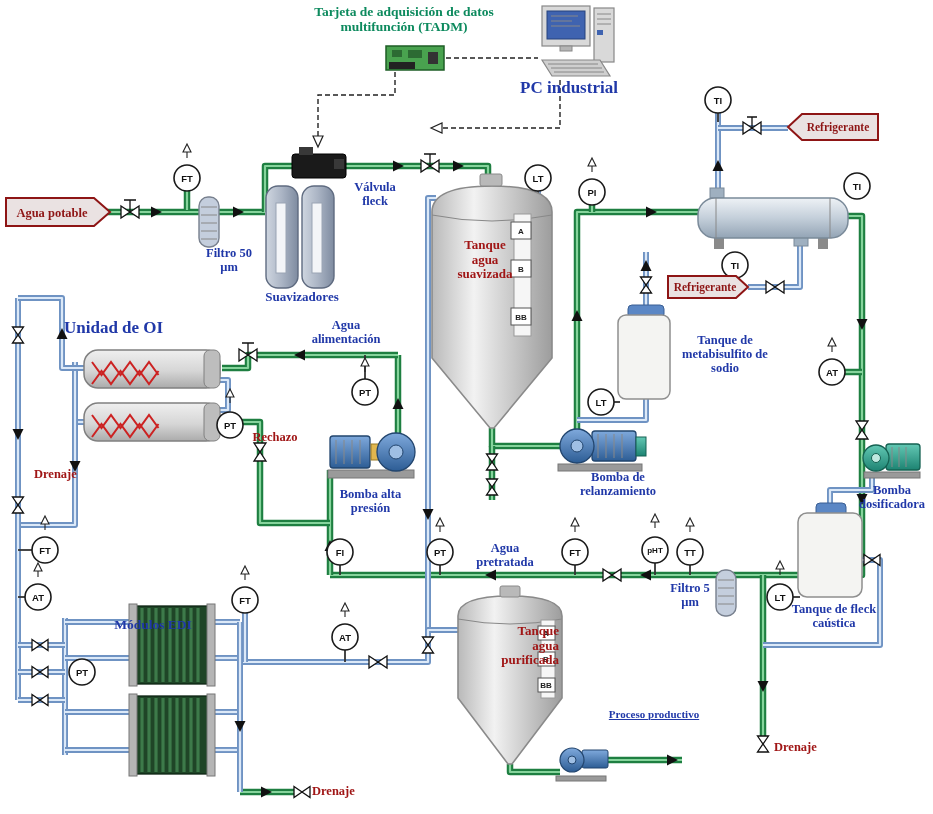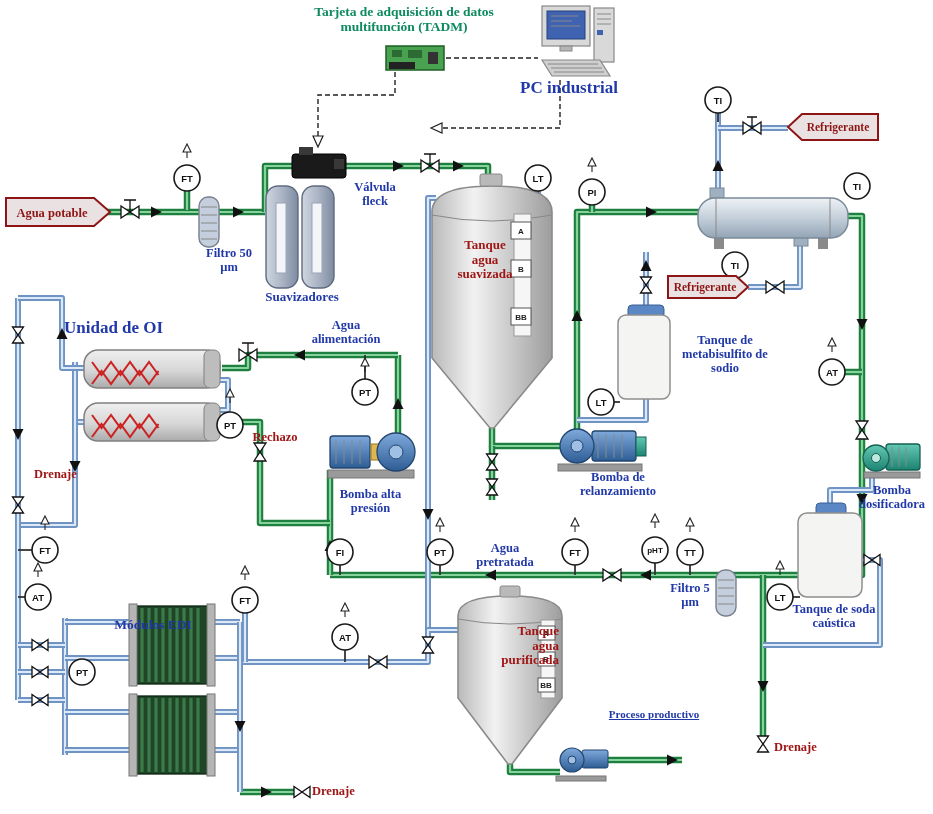--- a/index.html
+++ b/index.html
@@ -603,21 +603,21 @@
 
 <div class="lbl green" style="left:298px;top:4px;width:212px;font-size:13.5px;">Tarjeta de adquisición de datos multifunción (TADM)</div>
 <div class="lbl blue" style="left:490px;top:78px;width:158px;font-size:17px;">PC industrial</div>
 <div class="lbl blue" style="left:203px;top:246px;width:52px;font-size:12.5px;">Filtro 50 µm</div>
 <div class="lbl blue" style="left:344px;top:180px;width:62px;font-size:12.5px;">Válvula fleck</div>
 <div class="lbl blue" style="left:246px;top:290px;width:112px;font-size:13px;">Suavizadores</div>
 <div class="lbl red" style="left:452px;top:238px;width:66px;font-size:13px;">Tanque agua suavizada</div>
 <div class="lbl blue" style="left:674px;top:333px;width:102px;font-size:12.5px;">Tanque de metabisulfito de sodio</div>
 <div class="lbl blue" style="left:558px;top:470px;width:120px;font-size:12.5px;">Bomba de relanzamiento</div>
 <div class="lbl blue" style="left:853px;top:483px;width:78px;font-size:12.5px;">Bomba dosificadora</div>
-<div class="lbl blue" style="left:786px;top:602px;width:96px;font-size:12.5px;">Tanque de soda caústica</div>
+<div class="lbl blue" style="left:786px;top:602px;width:96px;font-size:12.5px;">Tanque de fleck caústica</div>
 <div class="lbl blue left" style="left:64px;top:318px;width:150px;font-size:17px;">Unidad de OI</div>
 <div class="lbl blue" style="left:300px;top:318px;width:92px;font-size:12.5px;">Agua alimentación</div>
 <div class="lbl red" style="left:243px;top:430px;width:64px;font-size:12.5px;">Rechazo</div>
 <div class="lbl red left" style="left:34px;top:467px;width:80px;font-size:12.5px;">Drenaje</div>
 <div class="lbl blue" style="left:328px;top:487px;width:85px;font-size:12.5px;">Bomba alta presión</div>
 <div class="lbl blue" style="left:468px;top:541px;width:74px;font-size:12.5px;">Agua pretratada</div>
 <div class="lbl blue" style="left:666px;top:581px;width:48px;font-size:12.5px;">Filtro 5 µm</div>
 <div class="lbl blue" style="left:96px;top:617px;width:114px;font-size:13.5px;">Módulos EDI</div>
 <div class="lbl red" style="left:493px;top:624px;width:66px;font-size:13px;text-align:right;">Tanque agua purificada</div>
 <div class="lbl blue" style="left:606px;top:708px;width:96px;font-size:11px;text-decoration:underline;">Proceso productivo</div>

